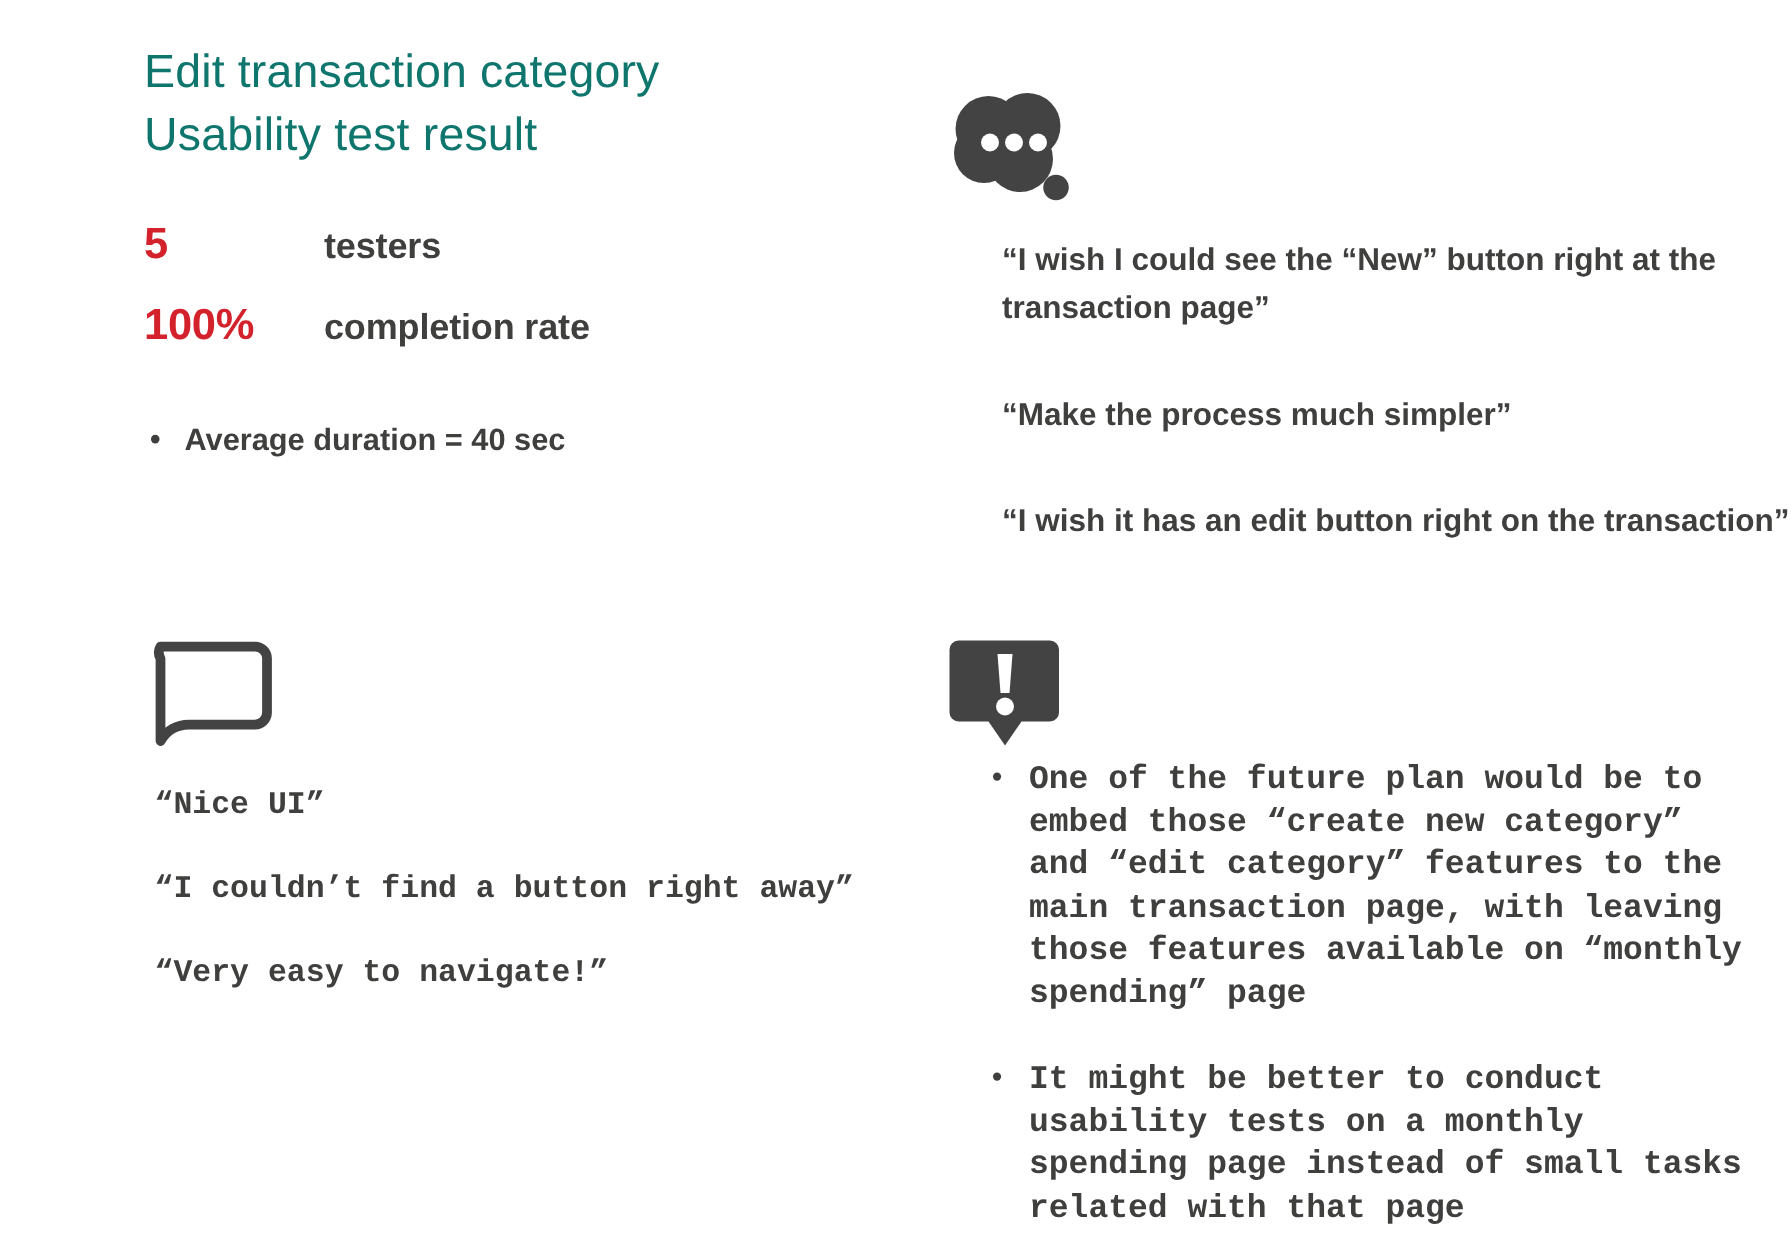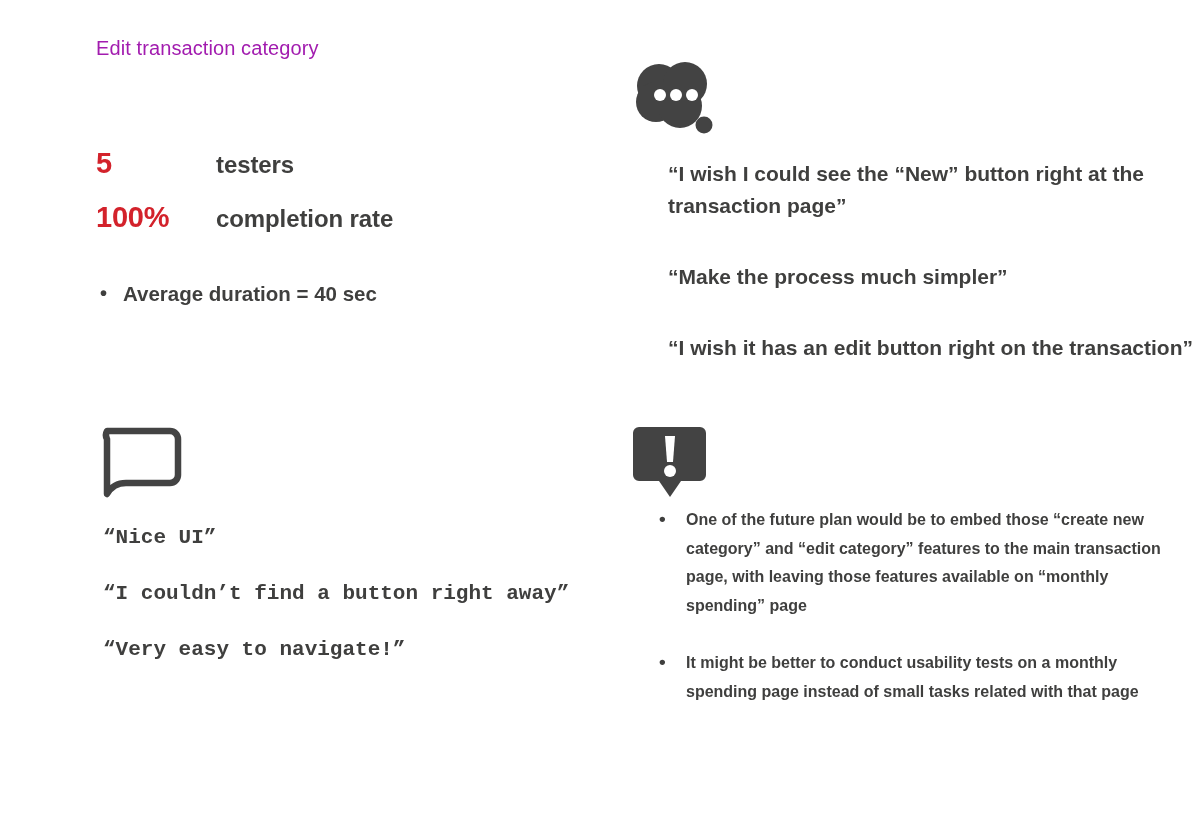--- a/index.html
+++ b/index.html
@@ -38,25 +38,25 @@
   }
 
   
   .title-block {
     position: absolute;
     left: 0;
     top: 27px;
     width: 520px;
   }
   .title-line {
-    font-size: 20px;
+    font-size: 31px;
     font-weight: 400;
     line-height: 42px;
     letter-spacing: 0.1px;
-    color: #a21caf;
+    color: #0f766e;
     white-space: nowrap;
   }
 
   
   .stats {
     position: absolute;
     left: 0;
     top: 147px;
     width: 520px;
   }
@@ -167,44 +167,46 @@
     left: 20px;
     top: 506px;
     width: 520px;
     list-style: none;
     margin: 0;
     padding: 0;
   }
   .future li {
     position: relative;
     padding-left: 36px;
-    font-size: 16px;
+    font-size: 22px;
     font-weight: bold;
     line-height: 28.5px;
     color: #3f3f3e;
     margin-bottom: 29px;
+    font-family: Liberation Mono, monospace;
   }
   .future li::before {
     content: "\2022";
     position: absolute;
     left: 9px;
     top: -1px;
     font-size: 19px;
     line-height: 28.5px;
   }
 </style>
 </head>
 <body>
 
 <div class="slide">
 
   <div class="col-left">
 
     <div class="title-block">
       <div class="title-line">Edit transaction category</div>
+      <div class="title-line">Usability test result</div>
     </div>
 
     <div class="stats">
       <div class="stat-row">
         <span class="stat-value">5</span>
         <span class="stat-label">testers</span>
       </div>
       <div class="stat-row">
         <span class="stat-value">100%</span>
         <span class="stat-label">completion rate</span>

